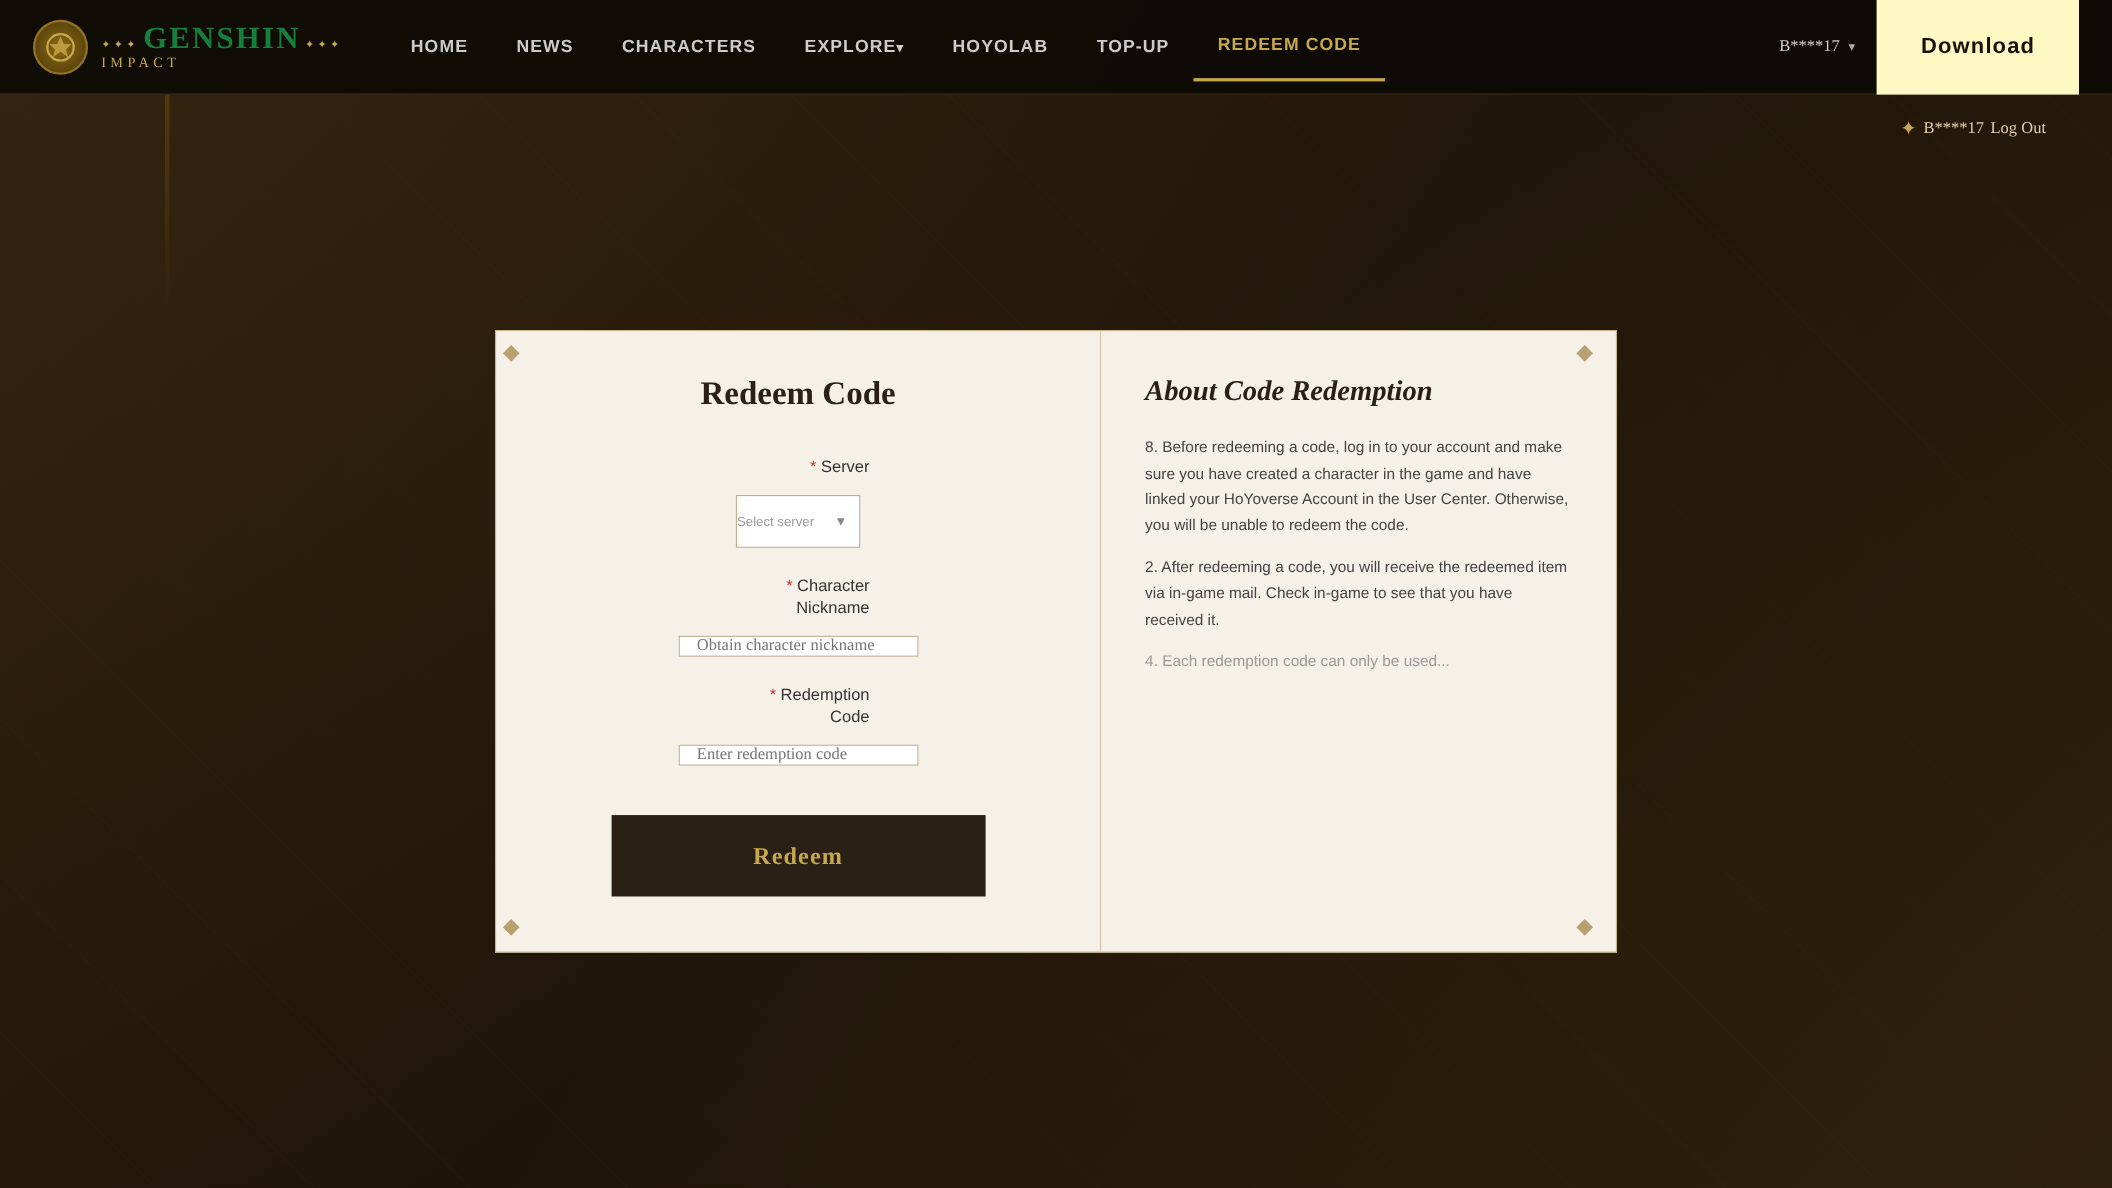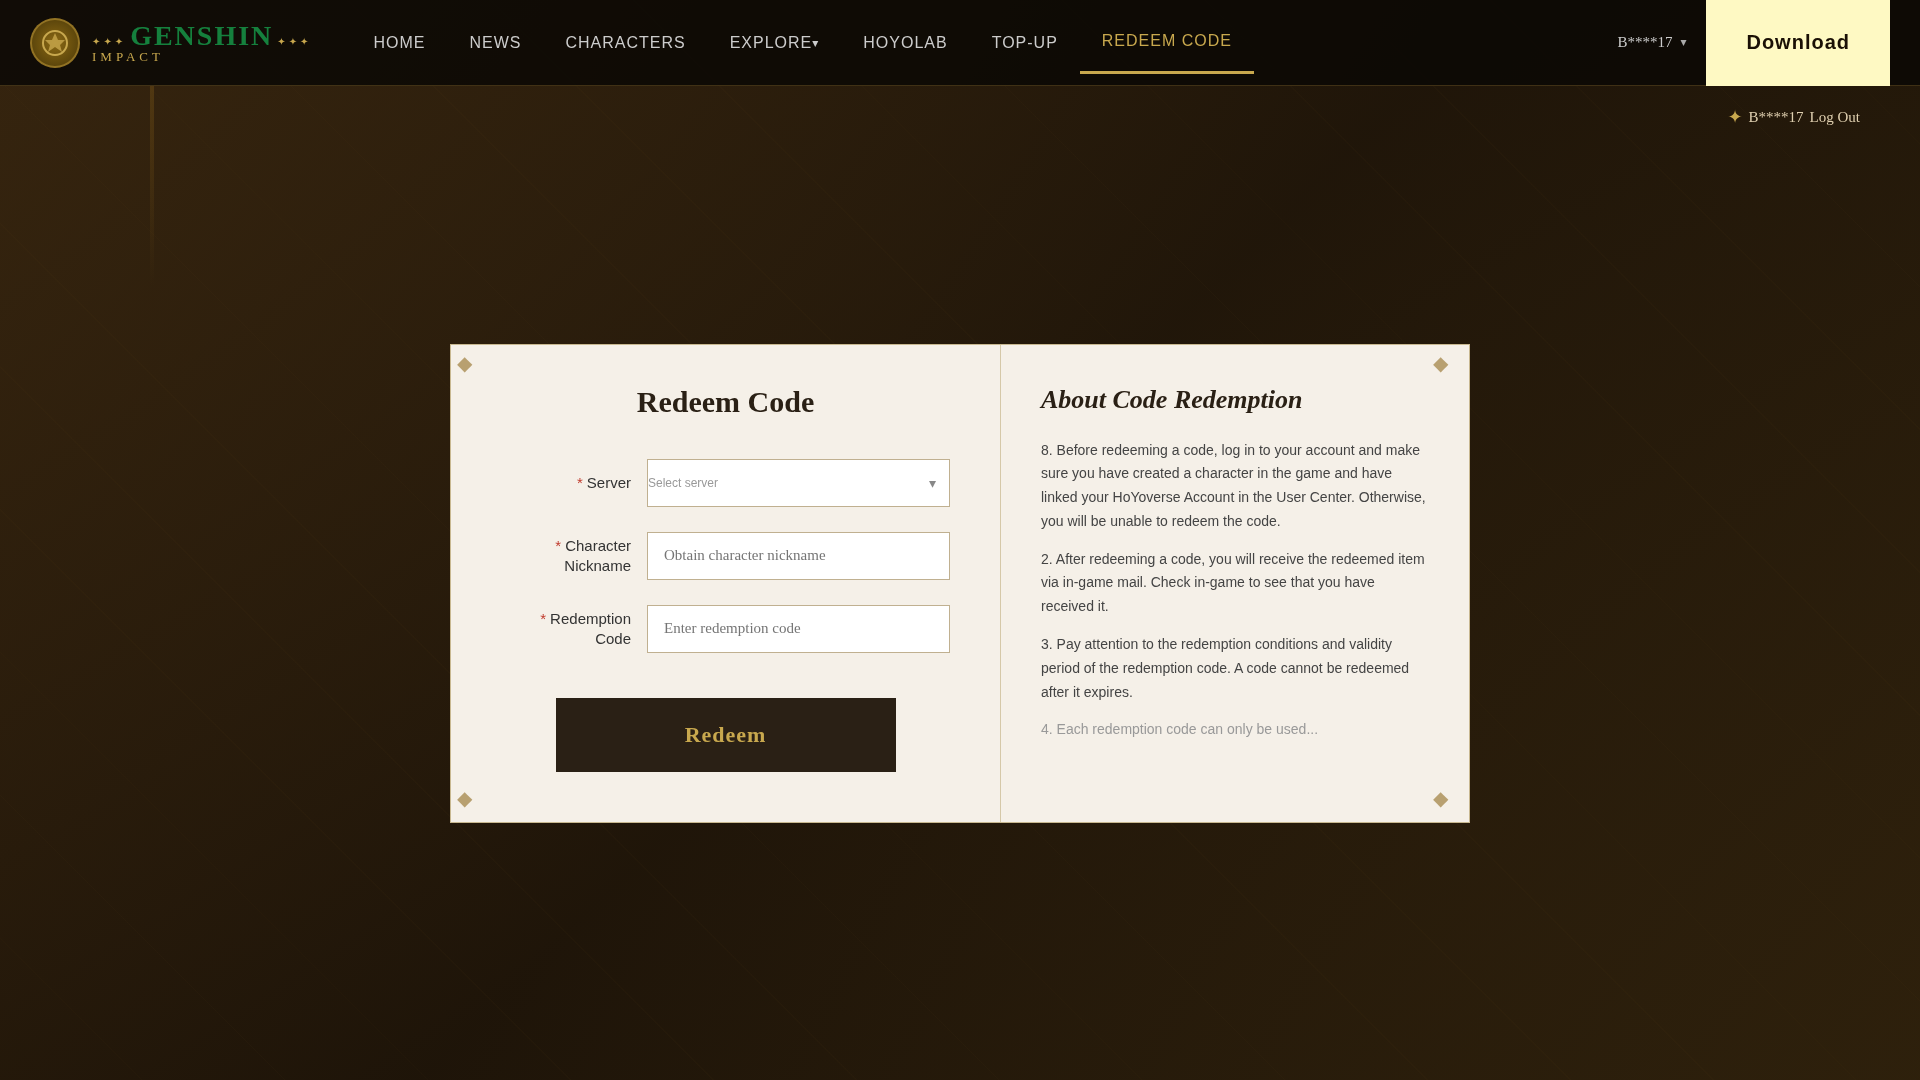--- a/index.html
+++ b/index.html
@@ -103,21 +103,21 @@
       display: flex;
       align-items: center;
       gap: 0;
       flex: 1;
     }
 
     .nav-item {
       color: #cccccc;
       text-decoration: none;
       font-size: 16px;
-      font-weight: 400;
+      font-weight: 700;
       padding: 0 22px;
       height: 62px;
       display: flex;
       align-items: center;
       letter-spacing: 1px;
       cursor: pointer;
       transition: color 0.2s;
       font-family: 'Arial', sans-serif;
       text-transform: uppercase;
     }
@@ -233,20 +233,21 @@
       margin-bottom: 40px;
       font-family: 'Georgia', serif;
     }
 
     .form-group {
       width: 100%;
       display: flex;
       align-items: center;
       margin-bottom: 25px;
       gap: 16px;
+      flex-direction: column;
     }
 
     .form-label {
       font-size: 15px;
       color: #333;
       text-align: right;
       min-width: 130px;
       font-family: 'Arial', sans-serif;
       line-height: 1.3;
     }
@@ -460,19 +461,18 @@
       </div>
 
       <button class="redeem-btn">Redeem</button>
     </div>
 
     <div class="modal-right">
       <h3 class="about-title">About Code Redemption</h3>
       <div class="about-text">
         <p>8. Before redeeming a code, log in to your account and make sure you have created a character in the game and have linked your HoYoverse Account in the User Center. Otherwise, you will be unable to redeem the code.</p>
         <p>2. After redeeming a code, you will receive the redeemed item via in-game mail. Check in-game to see that you have received it.</p>
-        <p>3. Pay attention to the redemption conditions and validity period of the redemption code. A code cannot be redeemed after it expires.</p>
         <p class="faded">4. Each redemption code can only be used...</p>
       </div>
     </div>
   </div>
 
 </div>
 
 </body></html>

